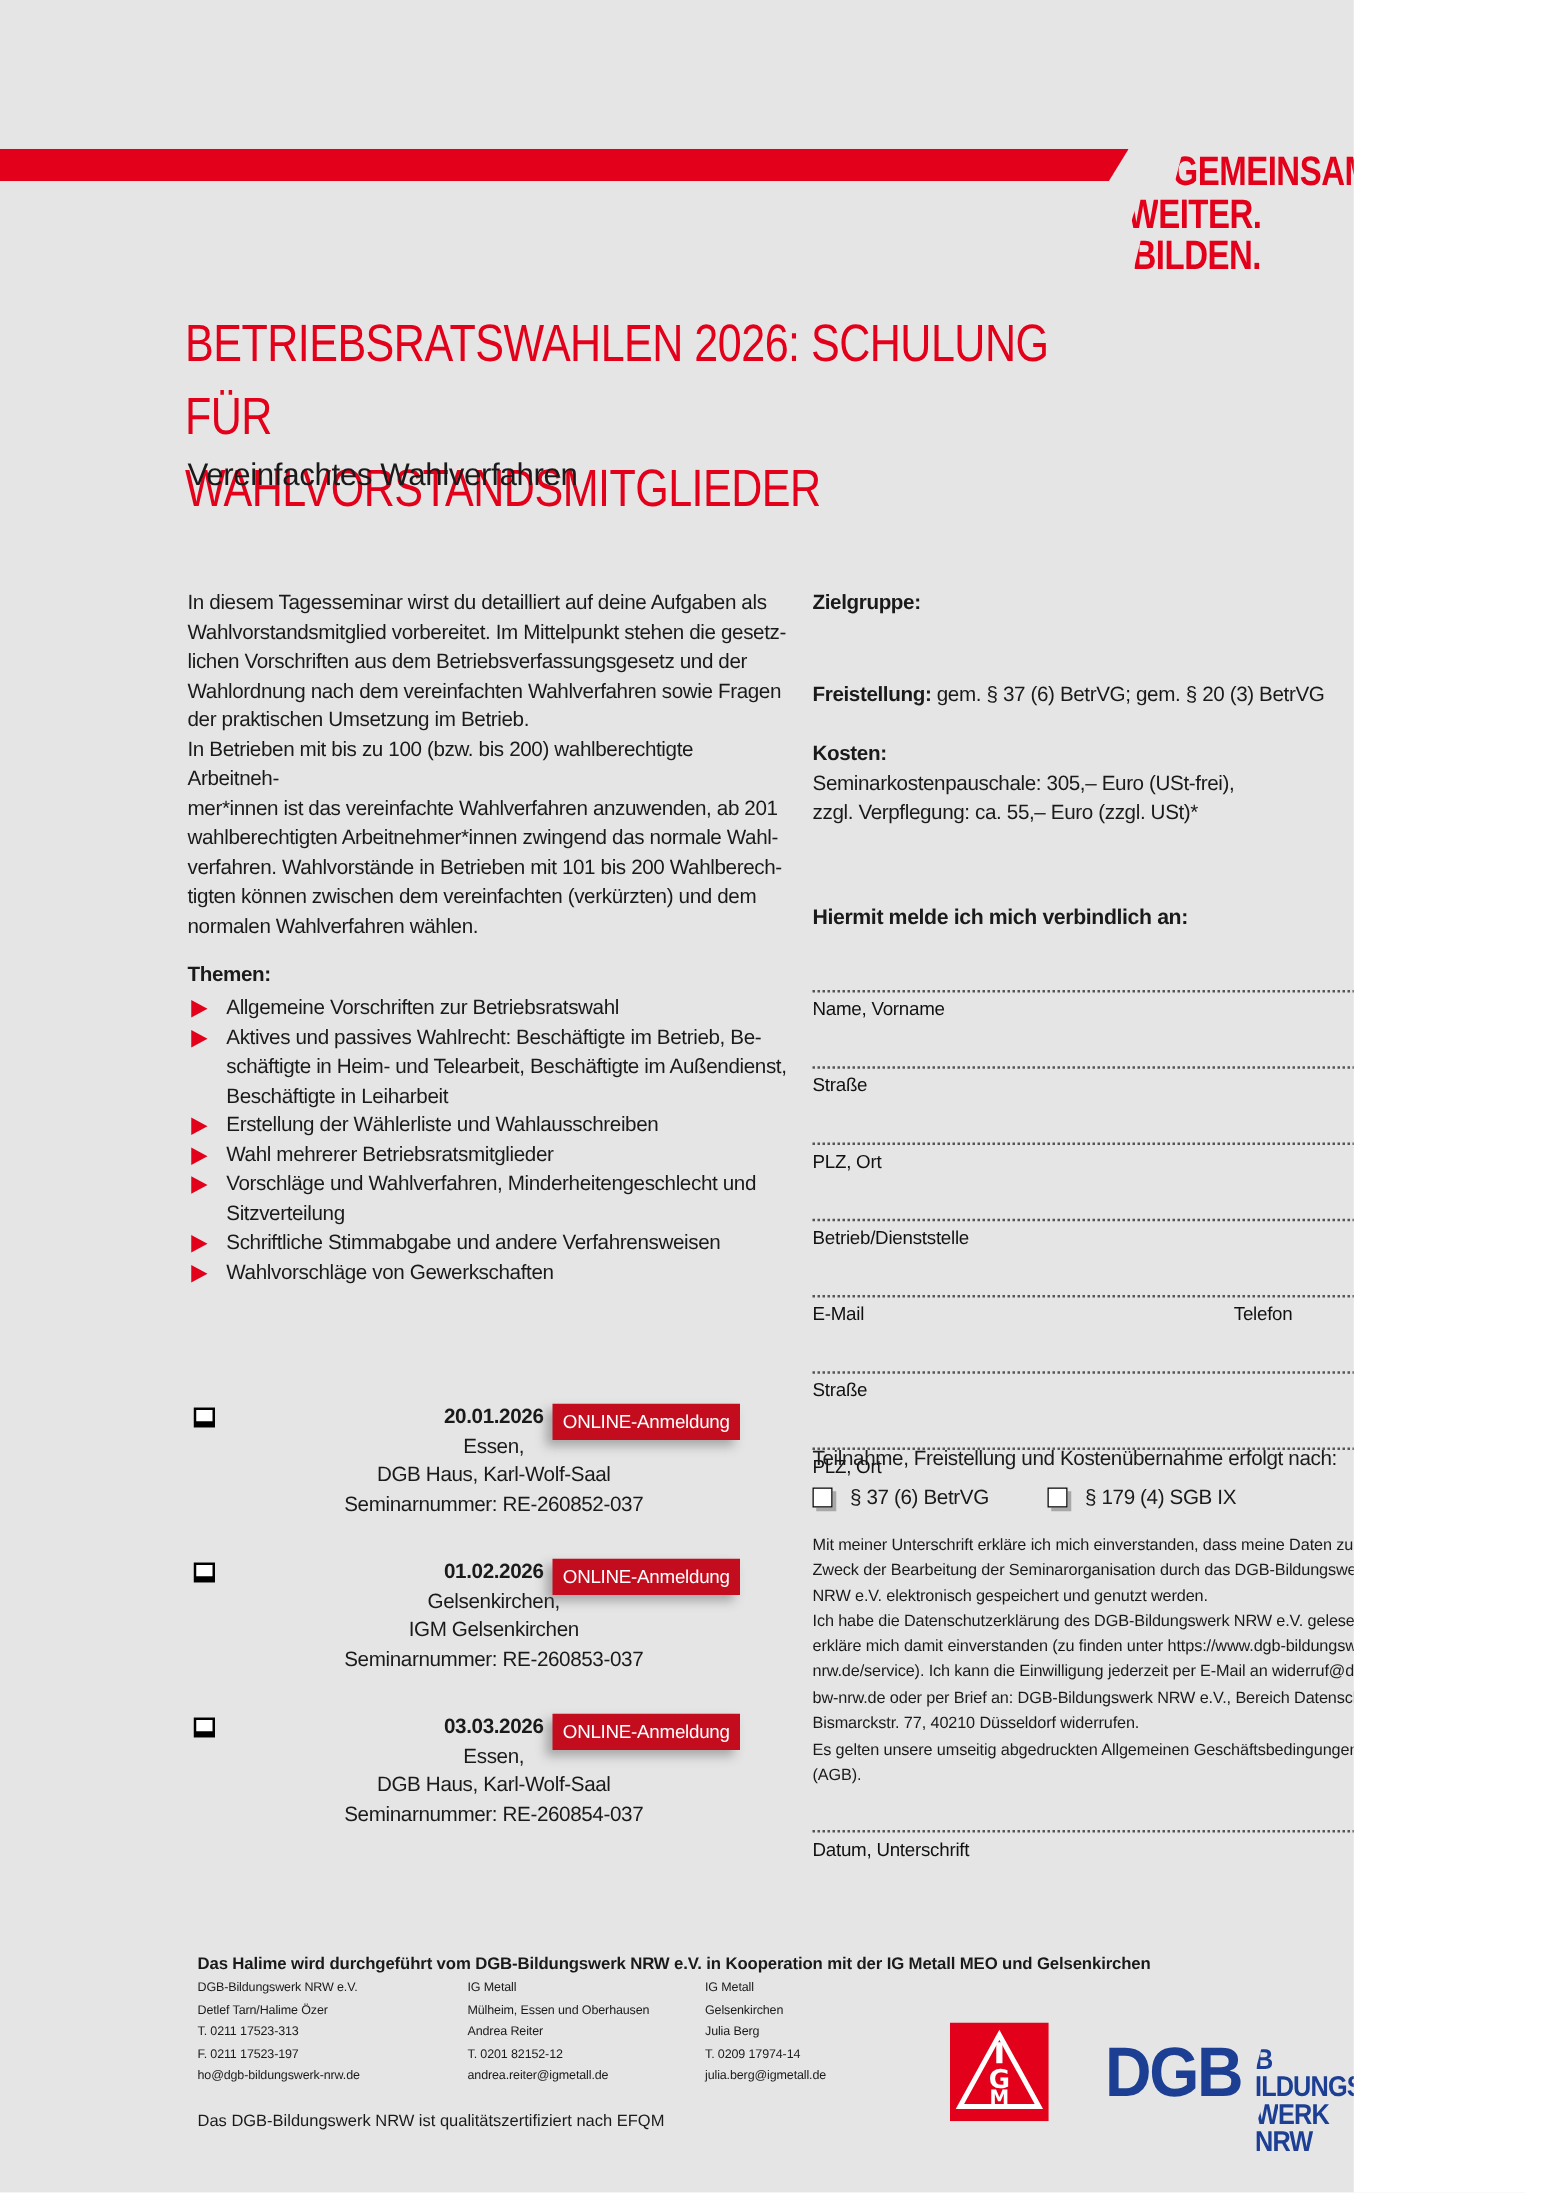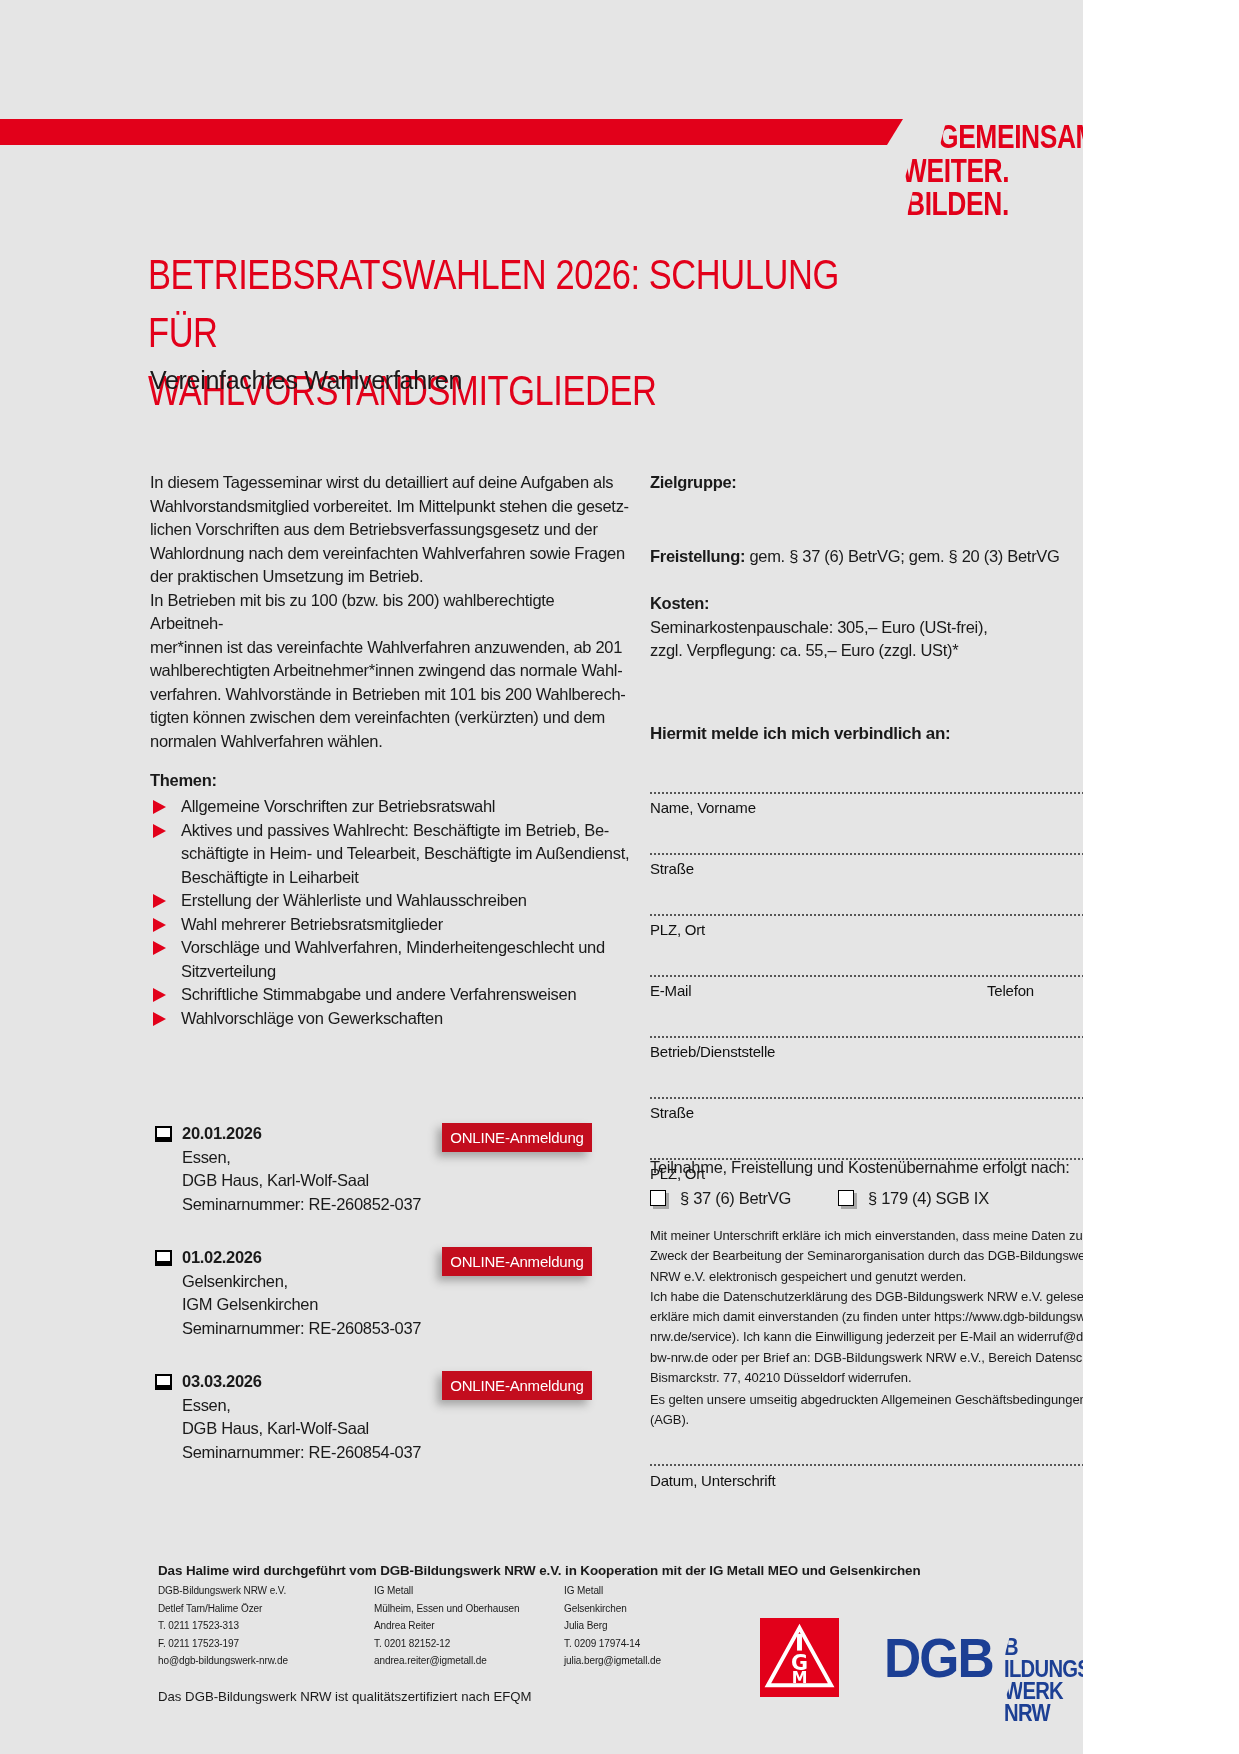--- a/index.html
+++ b/index.html
@@ -29,21 +29,21 @@
   .bodytext{font-size:16.5px;line-height:23.5px;letter-spacing:-.3px;}
   .intro{position:absolute;left:150px;top:471px;width:480px;white-space:pre-line;}
   .themen-heading{position:absolute;left:150px;top:769px;font-weight:bold;}
   .bullets{position:absolute;left:150px;top:795px;width:480px;}
   .bullet-item{position:relative;padding-left:31px;}
   .tri{position:absolute;left:3px;top:5px;width:0;height:0;
     border-left:13px solid var(--red);border-top:7px solid transparent;border-bottom:7px solid transparent;}
   .bullet-text{white-space:pre-line;}
   
   .dates{position:absolute;left:150px;top:1122px;width:458px;}
-  .date-block{position:relative;padding-left:32px;min-height:93px;margin-bottom:30px;}
+  .date-block{position:relative;padding-left:32px;min-height:93px;margin-bottom:30px;text-align:center;}
   .datebox{position:absolute;left:5px;top:4px;width:13px;height:9px;border:2.5px solid #000;border-bottom-width:5px;background:#fff;}
   .date-title{font-weight:bold;}
   .date-lines{white-space:pre-line;}
   .btn{position:absolute;left:292px;top:1px;width:150px;height:29px;background:var(--btnred);
     color:#fff;font-size:15px;letter-spacing:-.2px;display:flex;align-items:center;justify-content:center;
     box-shadow:-5px 5px 8px rgba(90,90,90,.45);cursor:pointer;}
   
   .rc{position:absolute;left:650px;width:474px;}
   .zielgruppe{top:471px;}
   .freistellung{top:545px;}
@@ -204,28 +204,28 @@
       </div>
 
       <div class="form-row">
         <span class="field-line"></span>
         <span class="field-label">PLZ, Ort</span>
         <span class="field-label field-label2"></span>
       </div>
 
       <div class="form-row">
         <span class="field-line"></span>
+        <span class="field-label">Betrieb/Dienststelle</span>
+        <span class="field-label field-label2"></span>
+      </div>
+
+      <div class="form-row">
+        <span class="field-line"></span>
         <span class="field-label">E-Mail</span>
         <span class="field-label field-label2">Telefon</span>
-      </div>
-
-      <div class="form-row">
-        <span class="field-line"></span>
-        <span class="field-label">Betrieb/Dienststelle</span>
-        <span class="field-label field-label2"></span>
       </div>
 
       <div class="form-row">
         <span class="field-line"></span>
         <span class="field-label">Straße</span>
         <span class="field-label field-label2"></span>
       </div>
 
       <div class="form-row">
         <span class="field-line"></span>

